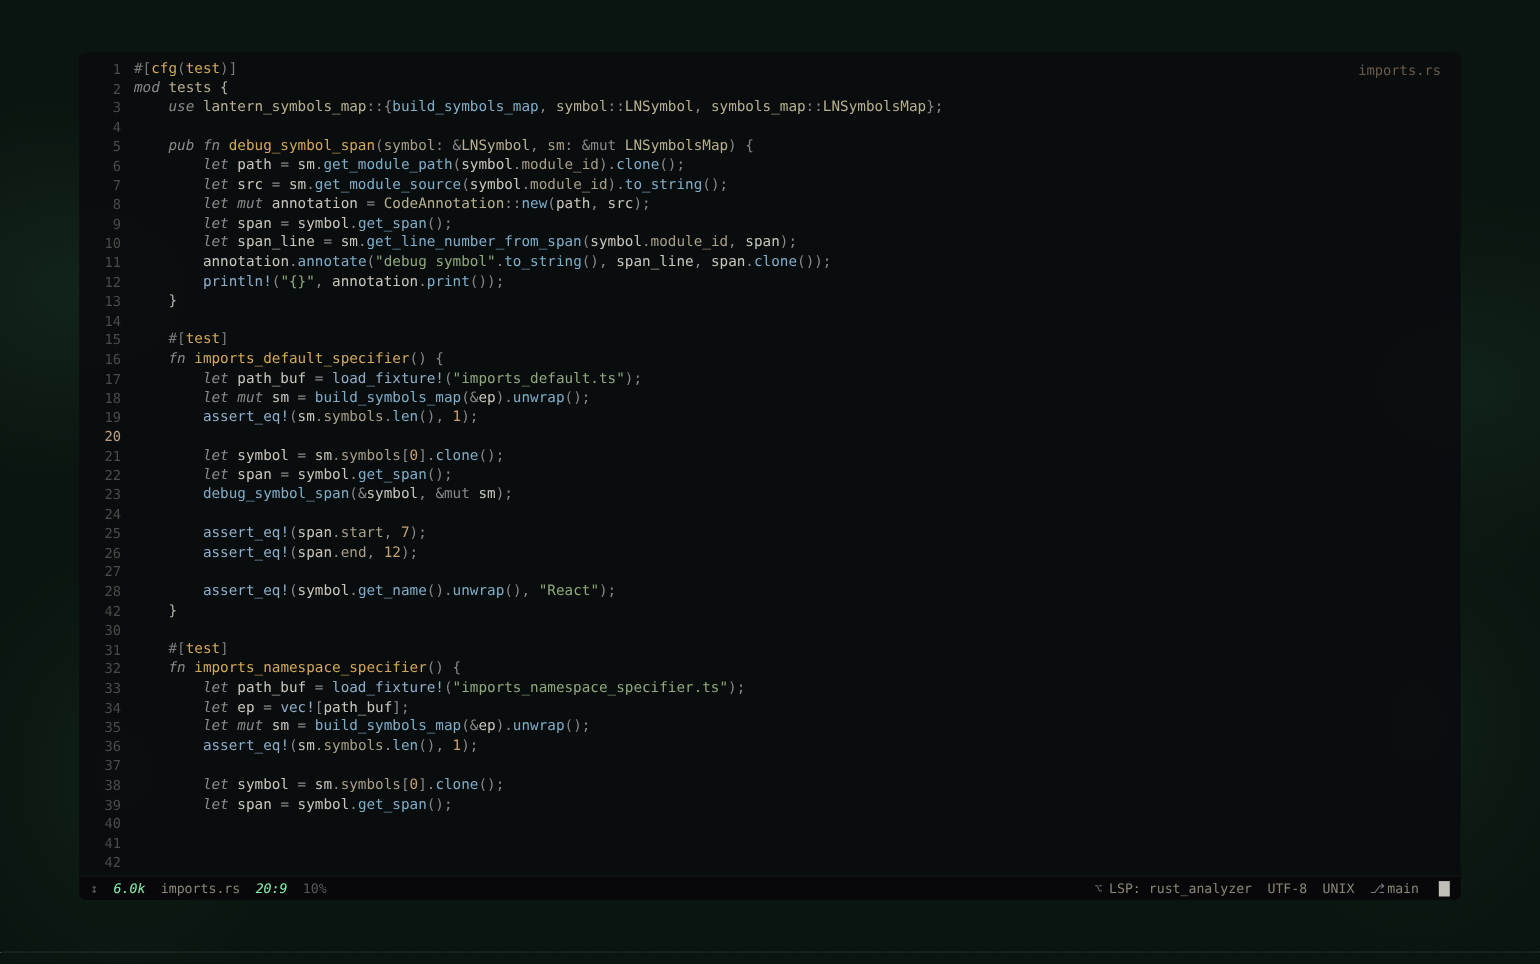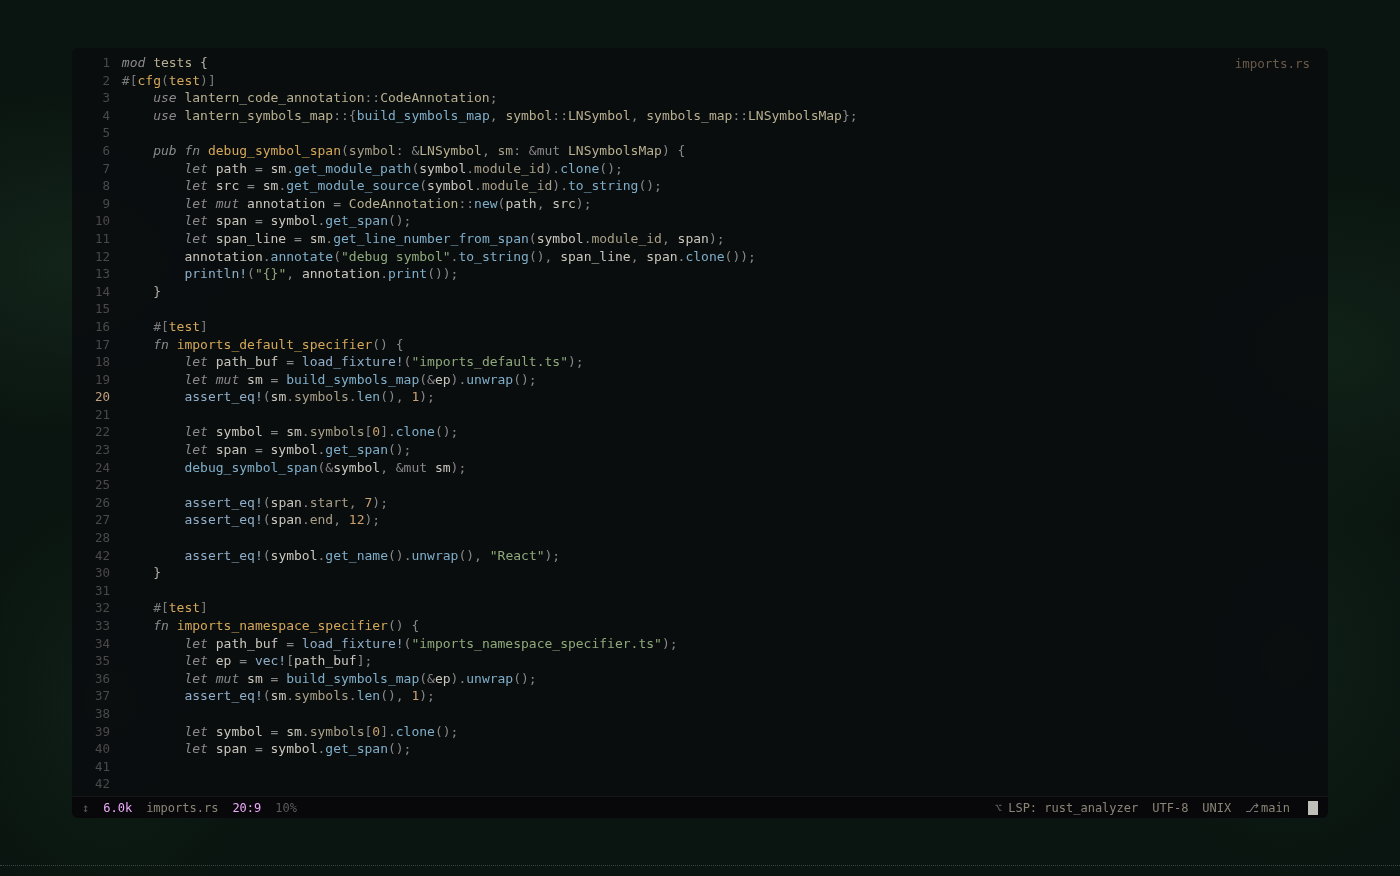--- a/index.html
+++ b/index.html
@@ -115,21 +115,21 @@
     font-size: 12px;
     color: #8a8a8a;
     padding: 0 10px;
     gap: 14px;
   }
   .sb-left { display: flex; align-items: center; gap: 14px; flex: 1; }
   .sb-center { display: flex; align-items: center; gap: 6px; }
   .sb-right { display: flex; align-items: center; gap: 14px; }
   .sb-item { color: #8a8576; }
   .sb-dim { color: #5a5a5a; }
-  .sb-bright { color: #f0abfc; }
+  .sb-bright { color: #86efac; font-style: italic; }
   .sb-mode-block {
     width: 10px; height: 14px;
     background: #c0c0b8;
     display: inline-block;
     margin-left: 4px;
   }
   .dotted-line {
     position: absolute;
     bottom: 10px;
     left: 0; right: 0;
@@ -184,23 +184,22 @@
         <div class="line-num">35</div>
         <div class="line-num">36</div>
         <div class="line-num">37</div>
         <div class="line-num">38</div>
         <div class="line-num">39</div>
         <div class="line-num">40</div>
         <div class="line-num">41</div>
         <div class="line-num">42</div>
       </div>
     <div class="code-content" id="code">
+        <div class="line"><span> </span><span class="t-attr">#[</span><span class="t-built">cfg</span><span class="t-attr">(</span><span class="t-built">test</span><span class="t-attr">)]</span></div>
         <div class="line"><span> </span><span class="t-kw">mod </span><span class="t-type">tests</span><span class="t-plain"> {</span></div>
-        <div class="line"><span> </span><span class="t-attr">#[</span><span class="t-built">cfg</span><span class="t-attr">(</span><span class="t-built">test</span><span class="t-attr">)]</span></div>
-        <div class="line"><span> </span><span class="t-kw">    use </span><span class="t-path">lantern_code_annotation</span><span class="t-op">::</span><span class="t-type">CodeAnnotation</span><span class="t-punct">;</span></div>
         <div class="line"><span> </span><span class="t-kw">    use </span><span class="t-path">lantern_symbols_map</span><span class="t-op">::{</span><span class="t-func">build_symbols_map</span><span class="t-punct">, </span><span class="t-path">symbol</span><span class="t-op">::</span><span class="t-type">LNSymbol</span><span class="t-punct">, </span><span class="t-path">symbols_map</span><span class="t-op">::</span><span class="t-type">LNSymbolsMap</span><span class="t-punct">};</span></div>
         <div class="line"><span> </span></div>
         <div class="line"><span> </span><span class="t-kw">    pub fn </span><span class="t-funcdef">debug_symbol_span</span><span class="t-punct">(</span><span class="t-param">symbol</span><span class="t-punct">: </span><span class="t-op">&amp;</span><span class="t-type">LNSymbol</span><span class="t-punct">, </span><span class="t-param">sm</span><span class="t-punct">: </span><span class="t-op">&amp;mut </span><span class="t-type">LNSymbolsMap</span><span class="t-punct">) {</span></div>
         <div class="line"><span> </span><span class="t-kw">        let </span><span class="t-var">path</span><span class="t-op"> = </span><span class="t-var">sm</span><span class="t-punct">.</span><span class="t-func">get_module_path</span><span class="t-punct">(</span><span class="t-var">symbol</span><span class="t-punct">.</span><span class="t-prop">module_id</span><span class="t-punct">).</span><span class="t-func">clone</span><span class="t-punct">();</span></div>
         <div class="line"><span> </span><span class="t-kw">        let </span><span class="t-var">src</span><span class="t-op"> = </span><span class="t-var">sm</span><span class="t-punct">.</span><span class="t-func">get_module_source</span><span class="t-punct">(</span><span class="t-var">symbol</span><span class="t-punct">.</span><span class="t-prop">module_id</span><span class="t-punct">).</span><span class="t-func">to_string</span><span class="t-punct">();</span></div>
         <div class="line"><span> </span><span class="t-kw">        let mut </span><span class="t-var">annotation</span><span class="t-op"> = </span><span class="t-type">CodeAnnotation</span><span class="t-op">::</span><span class="t-func">new</span><span class="t-punct">(</span><span class="t-var">path</span><span class="t-punct">, </span><span class="t-var">src</span><span class="t-punct">);</span></div>
         <div class="line"><span> </span><span class="t-kw">        let </span><span class="t-var">span</span><span class="t-op"> = </span><span class="t-var">symbol</span><span class="t-punct">.</span><span class="t-func">get_span</span><span class="t-punct">();</span></div>
         <div class="line"><span> </span><span class="t-kw">        let </span><span class="t-var">span_line</span><span class="t-op"> = </span><span class="t-var">sm</span><span class="t-punct">.</span><span class="t-func">get_line_number_from_span</span><span class="t-punct">(</span><span class="t-var">symbol</span><span class="t-punct">.</span><span class="t-prop">module_id</span><span class="t-punct">, </span><span class="t-var">span</span><span class="t-punct">);</span></div>
         <div class="line"><span> </span><span class="t-plain">        </span><span class="t-var">annotation</span><span class="t-punct">.</span><span class="t-func">annotate</span><span class="t-punct">(</span><span class="t-str">"debug symbol"</span><span class="t-punct">.</span><span class="t-func">to_string</span><span class="t-punct">(), </span><span class="t-var">span_line</span><span class="t-punct">, </span><span class="t-var">span</span><span class="t-punct">.</span><span class="t-func">clone</span><span class="t-punct">());</span></div>
         <div class="line"><span> </span><span class="t-plain">        </span><span class="t-macro">println!</span><span class="t-punct">(</span><span class="t-str">"{}"</span><span class="t-punct">, </span><span class="t-var">annotation</span><span class="t-punct">.</span><span class="t-func">print</span><span class="t-punct">());</span></div>

